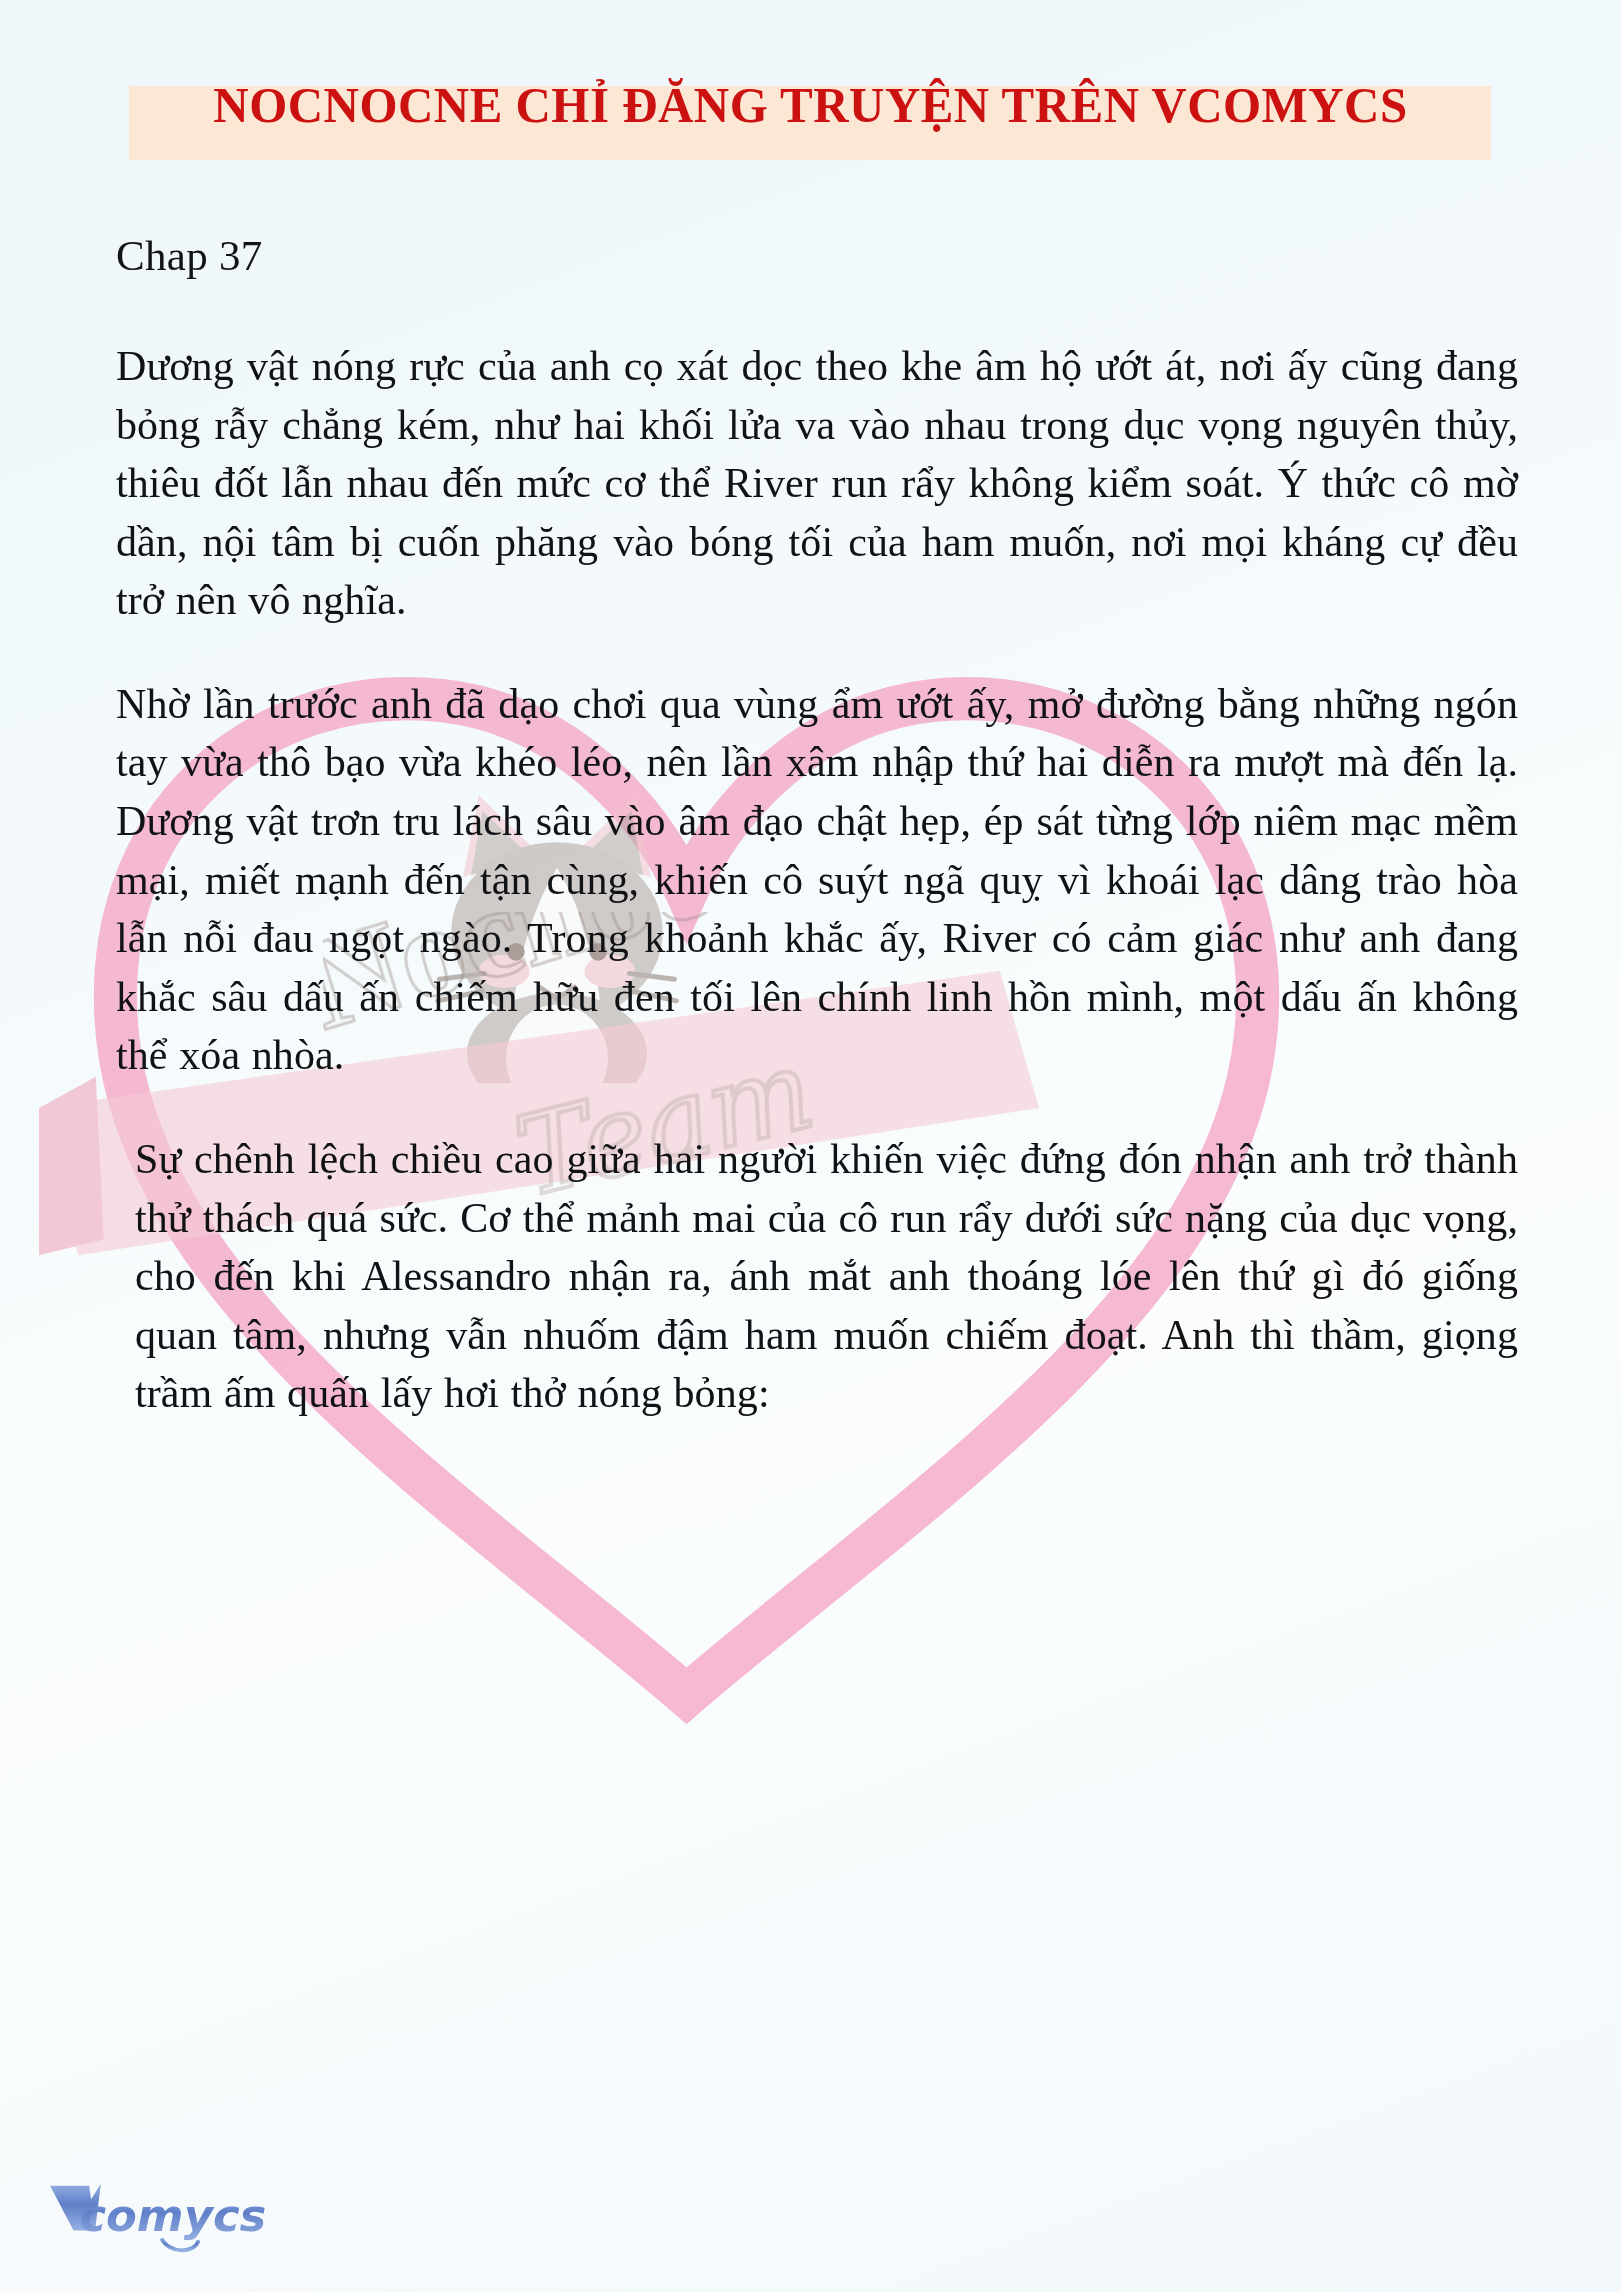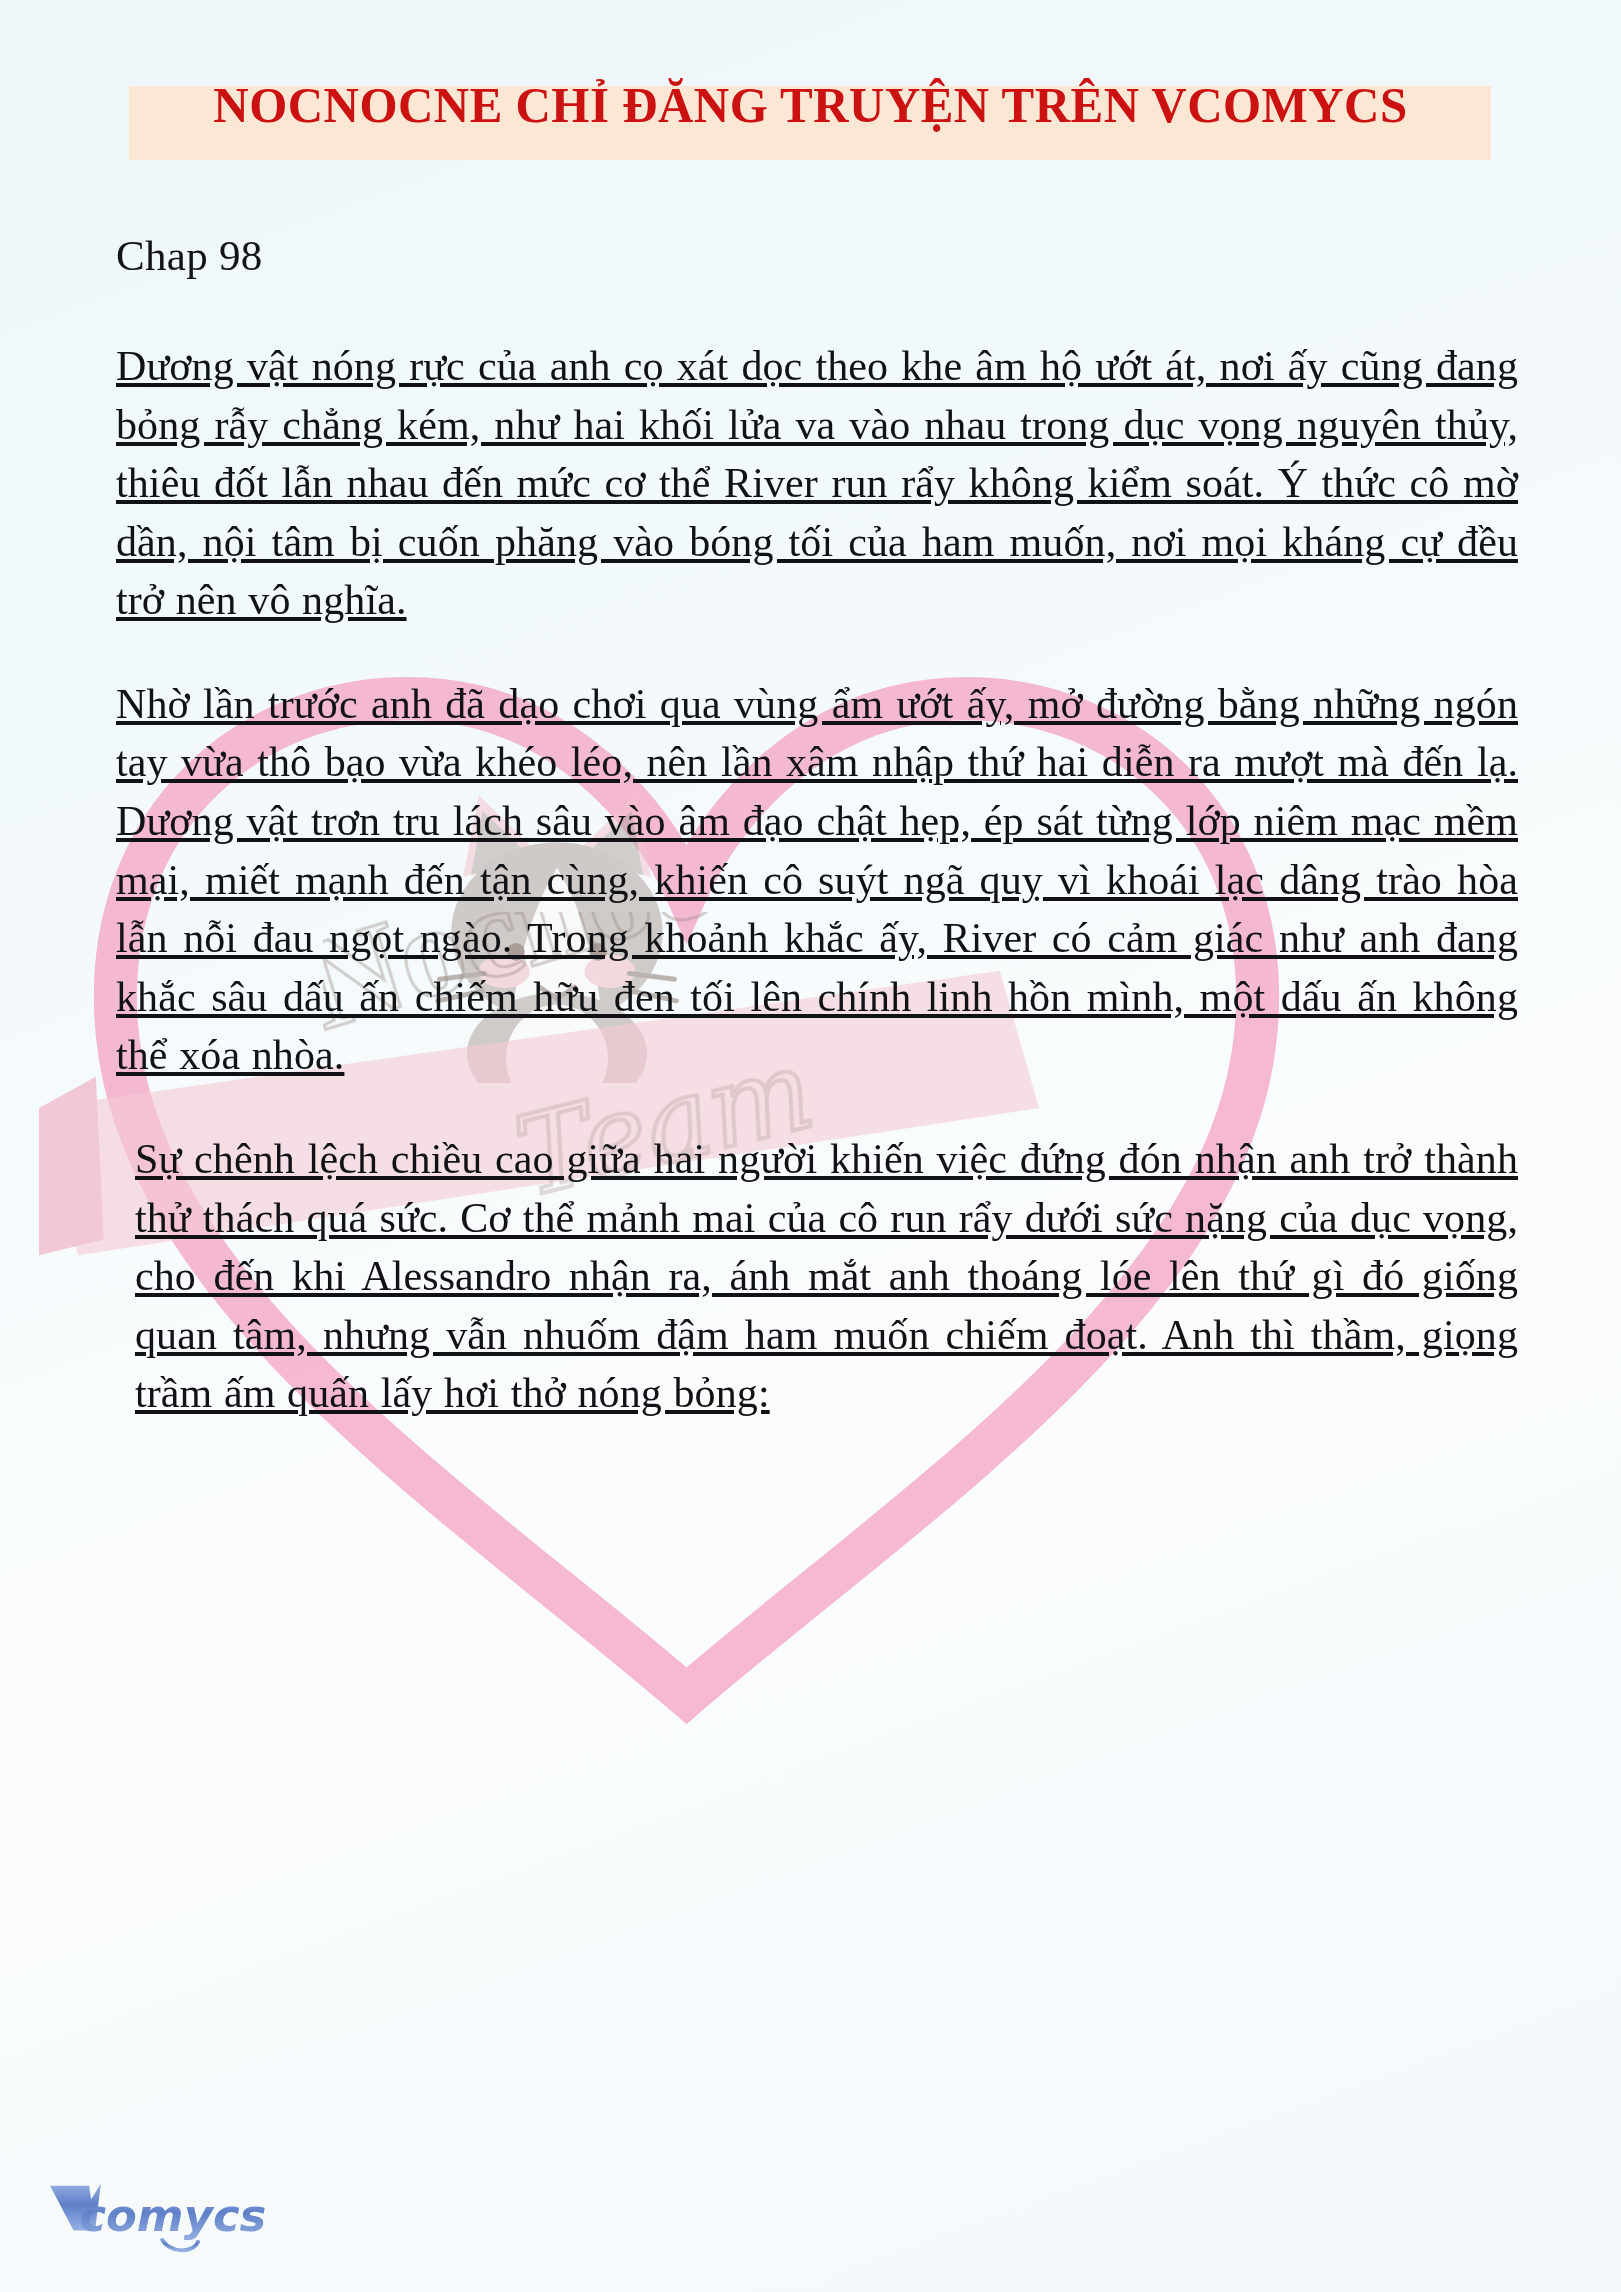--- a/index.html
+++ b/index.html
@@ -103,21 +103,20 @@
   }
   .para {
     font-size: 42px;
     line-height: 1.395;
     color: #101215;
     margin: 0 0 45px 0;
     text-align: justify;
     text-justify: inter-word;
     letter-spacing: 0.1px;
     word-spacing: 1px;
-    text-decoration: underline;
   }
   .para:last-child { margin-bottom: 0; margin-left: 19px; }
 
   
   .footer-logo {
     position: absolute;
     left: 46px;
     bottom: 39px;
     z-index: 4;
     width: 225px;
@@ -191,21 +190,21 @@
         <text x="0" y="120" transform="rotate(-17 0 120)" font-family="'Liberation Serif','DejaVu Serif',serif" font-size="132" font-weight="bold" fill="none" stroke="#9b8d88" stroke-width="3">Nocnocne</text>
         <text x="210" y="290" transform="rotate(-14 210 290)" font-family="'DejaVu Serif','Liberation Serif',serif" font-size="112" font-style="italic" fill="none" stroke="#b9aaa4" stroke-width="4">Team</text>
       </g>
     </svg>
   </div>
 
   <div class="header-banner"></div>
   <div class="header-title">NOCNOCNE CHỈ ĐĂNG TRUYỆN TRÊN VCOMYCS</div>
 
   <div class="content">
-    <div class="chapter-label">Chap 98</div>
+    <div class="chapter-label">Chap 37</div>
 
     <p class="para">Dương vật nóng rực của anh cọ xát dọc theo khe âm hộ ướt át, nơi ấy cũng đang bỏng rẫy chẳng kém, như hai khối lửa va vào nhau trong dục vọng nguyên thủy, thiêu đốt lẫn nhau đến mức cơ thể River run rẩy không kiểm soát. Ý thức cô mờ dần, nội tâm bị cuốn phăng vào bóng tối của ham muốn, nơi mọi kháng cự đều trở nên vô nghĩa.</p>
     <p class="para">Nhờ lần trước anh đã dạo chơi qua vùng ẩm ướt ấy, mở đường bằng những ngón tay vừa thô bạo vừa khéo léo, nên lần xâm nhập thứ hai diễn ra mượt mà đến lạ. Dương vật trơn tru lách sâu vào âm đạo chật hẹp, ép sát từng lớp niêm mạc mềm mại, miết mạnh đến tận cùng, khiến cô suýt ngã quỵ vì khoái lạc dâng trào hòa lẫn nỗi đau ngọt ngào. Trong khoảnh khắc ấy, River có cảm giác như anh đang khắc sâu dấu ấn chiếm hữu đen tối lên chính linh hồn mình, một dấu ấn không thể xóa nhòa.</p>
     <p class="para">Sự chênh lệch chiều cao giữa hai người khiến việc đứng đón nhận anh trở thành thử thách quá sức. Cơ thể mảnh mai của cô run rẩy dưới sức nặng của dục vọng, cho đến khi Alessandro nhận ra, ánh mắt anh thoáng lóe lên thứ gì đó giống quan tâm, nhưng vẫn nhuốm đậm ham muốn chiếm đoạt. Anh thì thầm, giọng trầm ấm quấn lấy hơi thở nóng bỏng:</p>
   </div>
 
   <div class="footer-logo">
     <svg class="logo-text" viewBox="0 0 230 86">
       <defs>
         <linearGradient id="lg" x1="0" y1="0" x2="0" y2="1">

